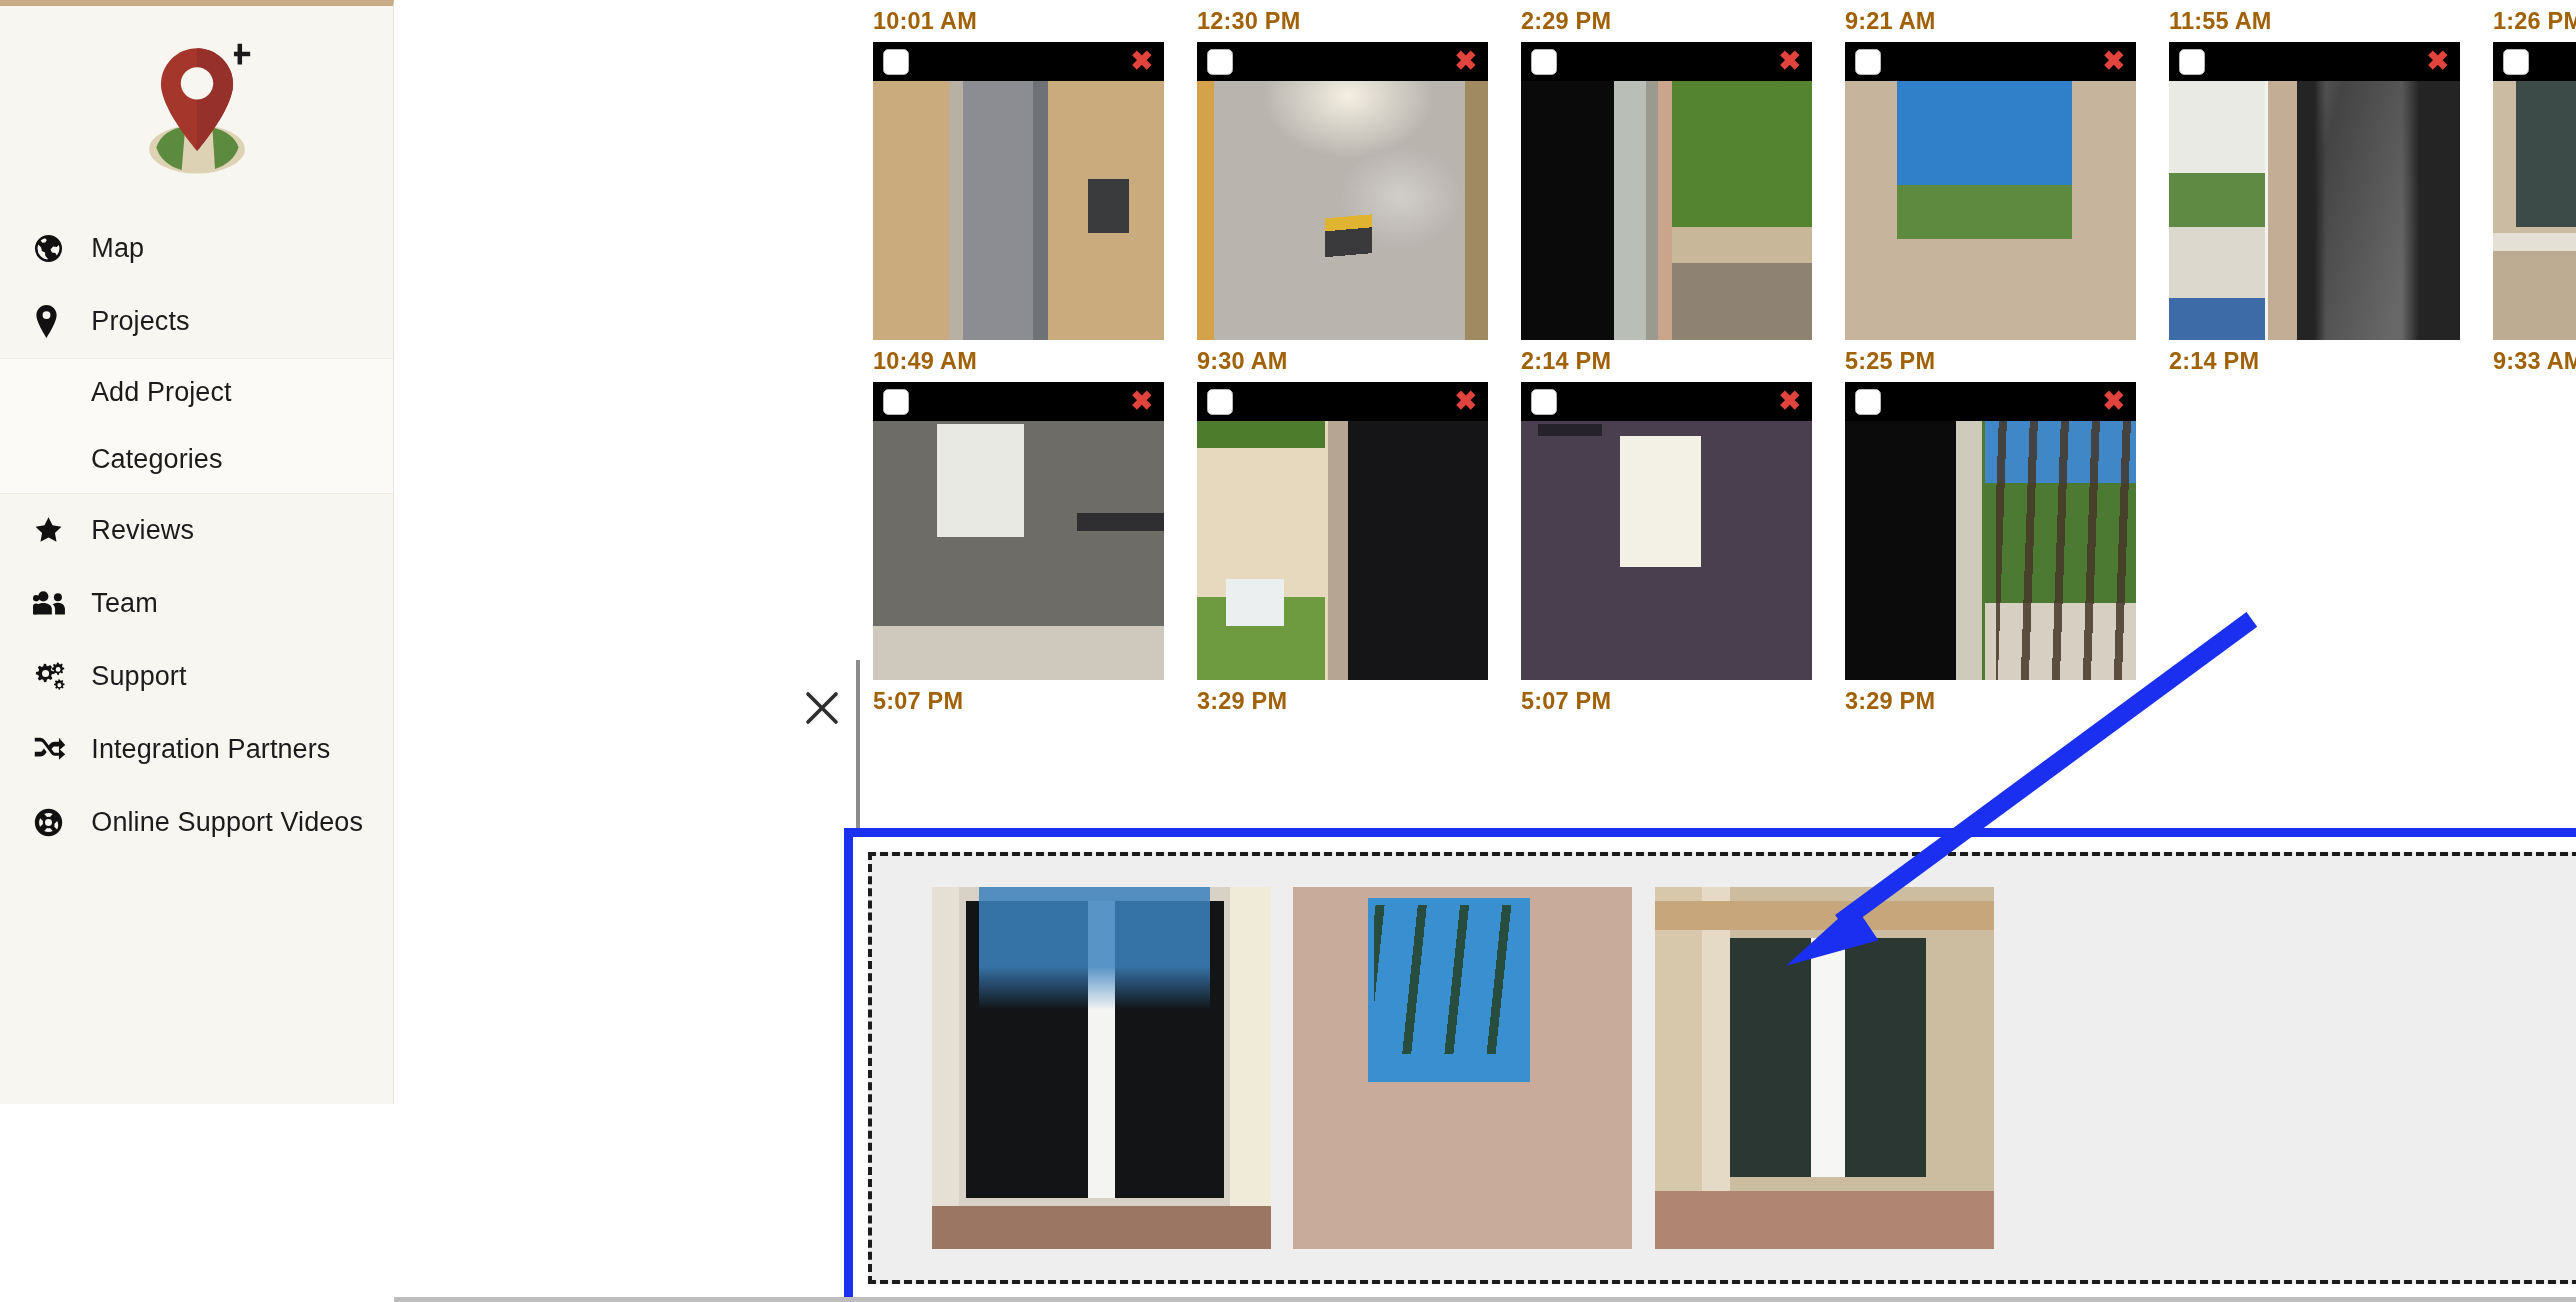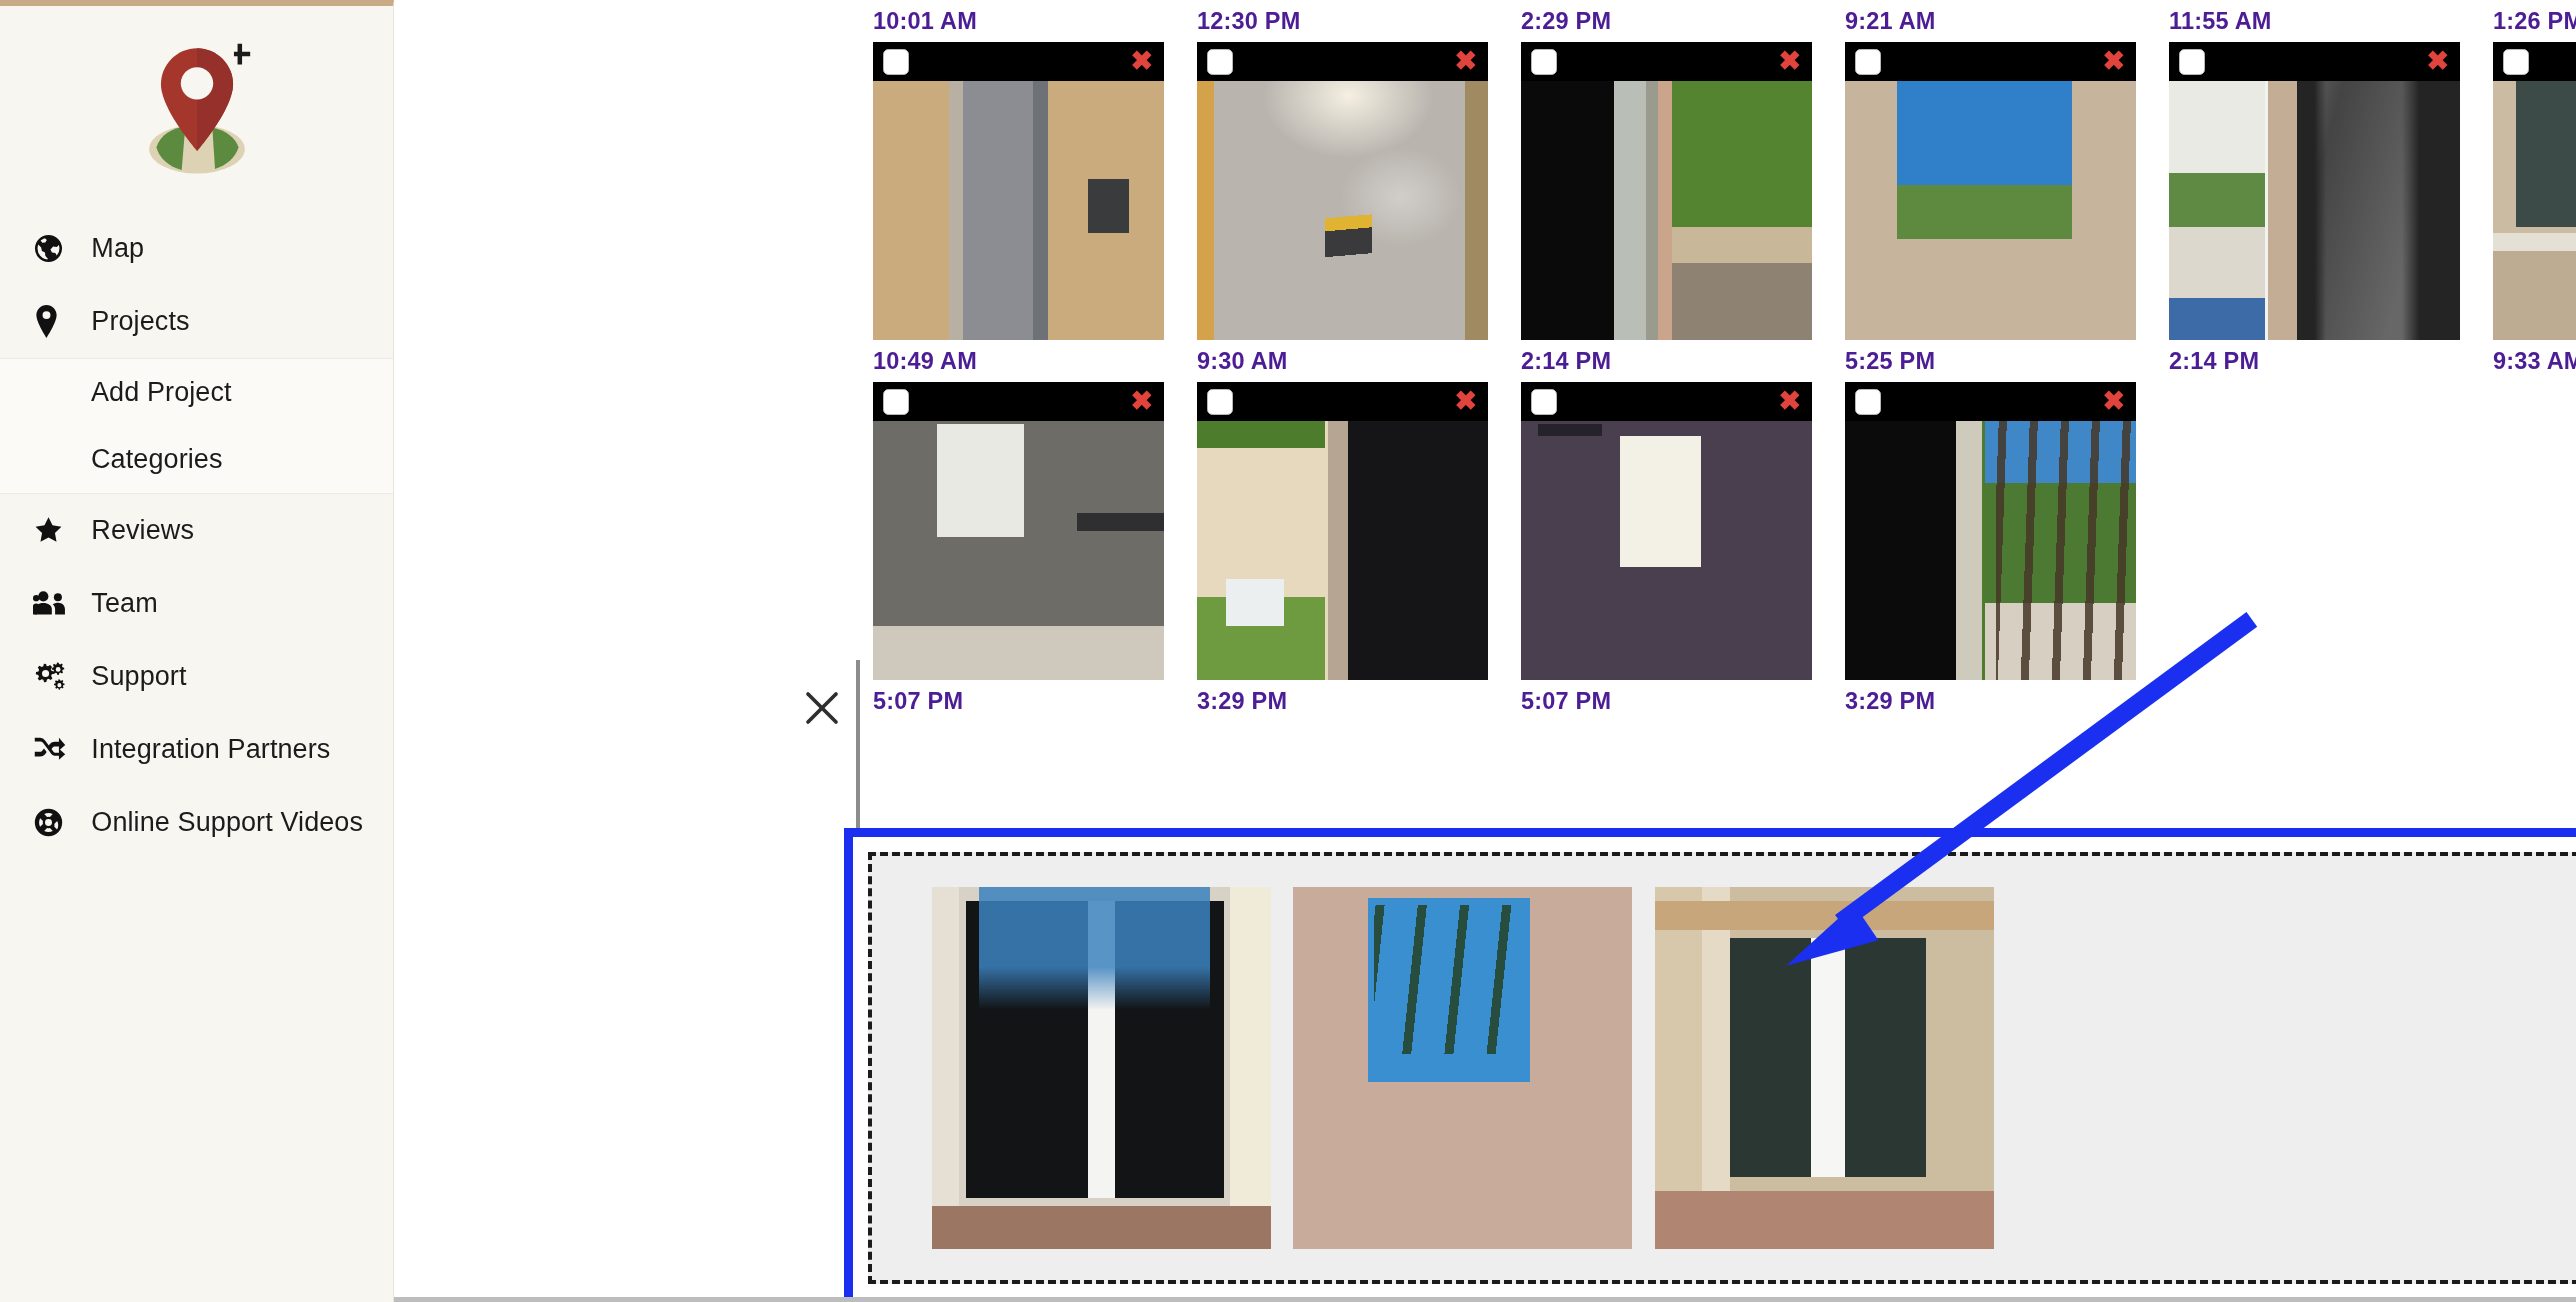--- a/index.html
+++ b/index.html
@@ -8,21 +8,21 @@
     overflow: hidden;
     background: #ffffff;
     font-family: "Liberation Sans", sans-serif;
   }
 
   .app { position: relative; width: 2576px; height: 1302px; display: flex; }
 
   
   .sidebar {
     width: 394px;
-    height: 1302px;
+    height: 1104px;
     background: #f8f6f1;
     border-top: 6.3px solid #c9ab87;
     border-right: 0.9px solid #e9e5dd;
     flex: 0 0 394px;
     position: relative;
     z-index: 5;
   }
   .logo-wrap {
     height: 206px;
     display: flex;
@@ -89,21 +89,21 @@
   
   .grid {
     position: absolute;
     left: 479px; top: 0;
     width: 2089px;
   }
   .grid-row { display: flex; }
   .cell { width: 324px; flex: 0 0 324px; }
   .cell .time {
     font-size: 23.5px;
-    color: #4c1d95;
+    color: #a16207;
     font-weight: 700;
     letter-spacing: 0.2px;
     height: 42px;
     line-height: 42px;
     padding-left: 0px;
   }
   .thumb {
     width: 291px;
     height: 298px;
     position: relative;

